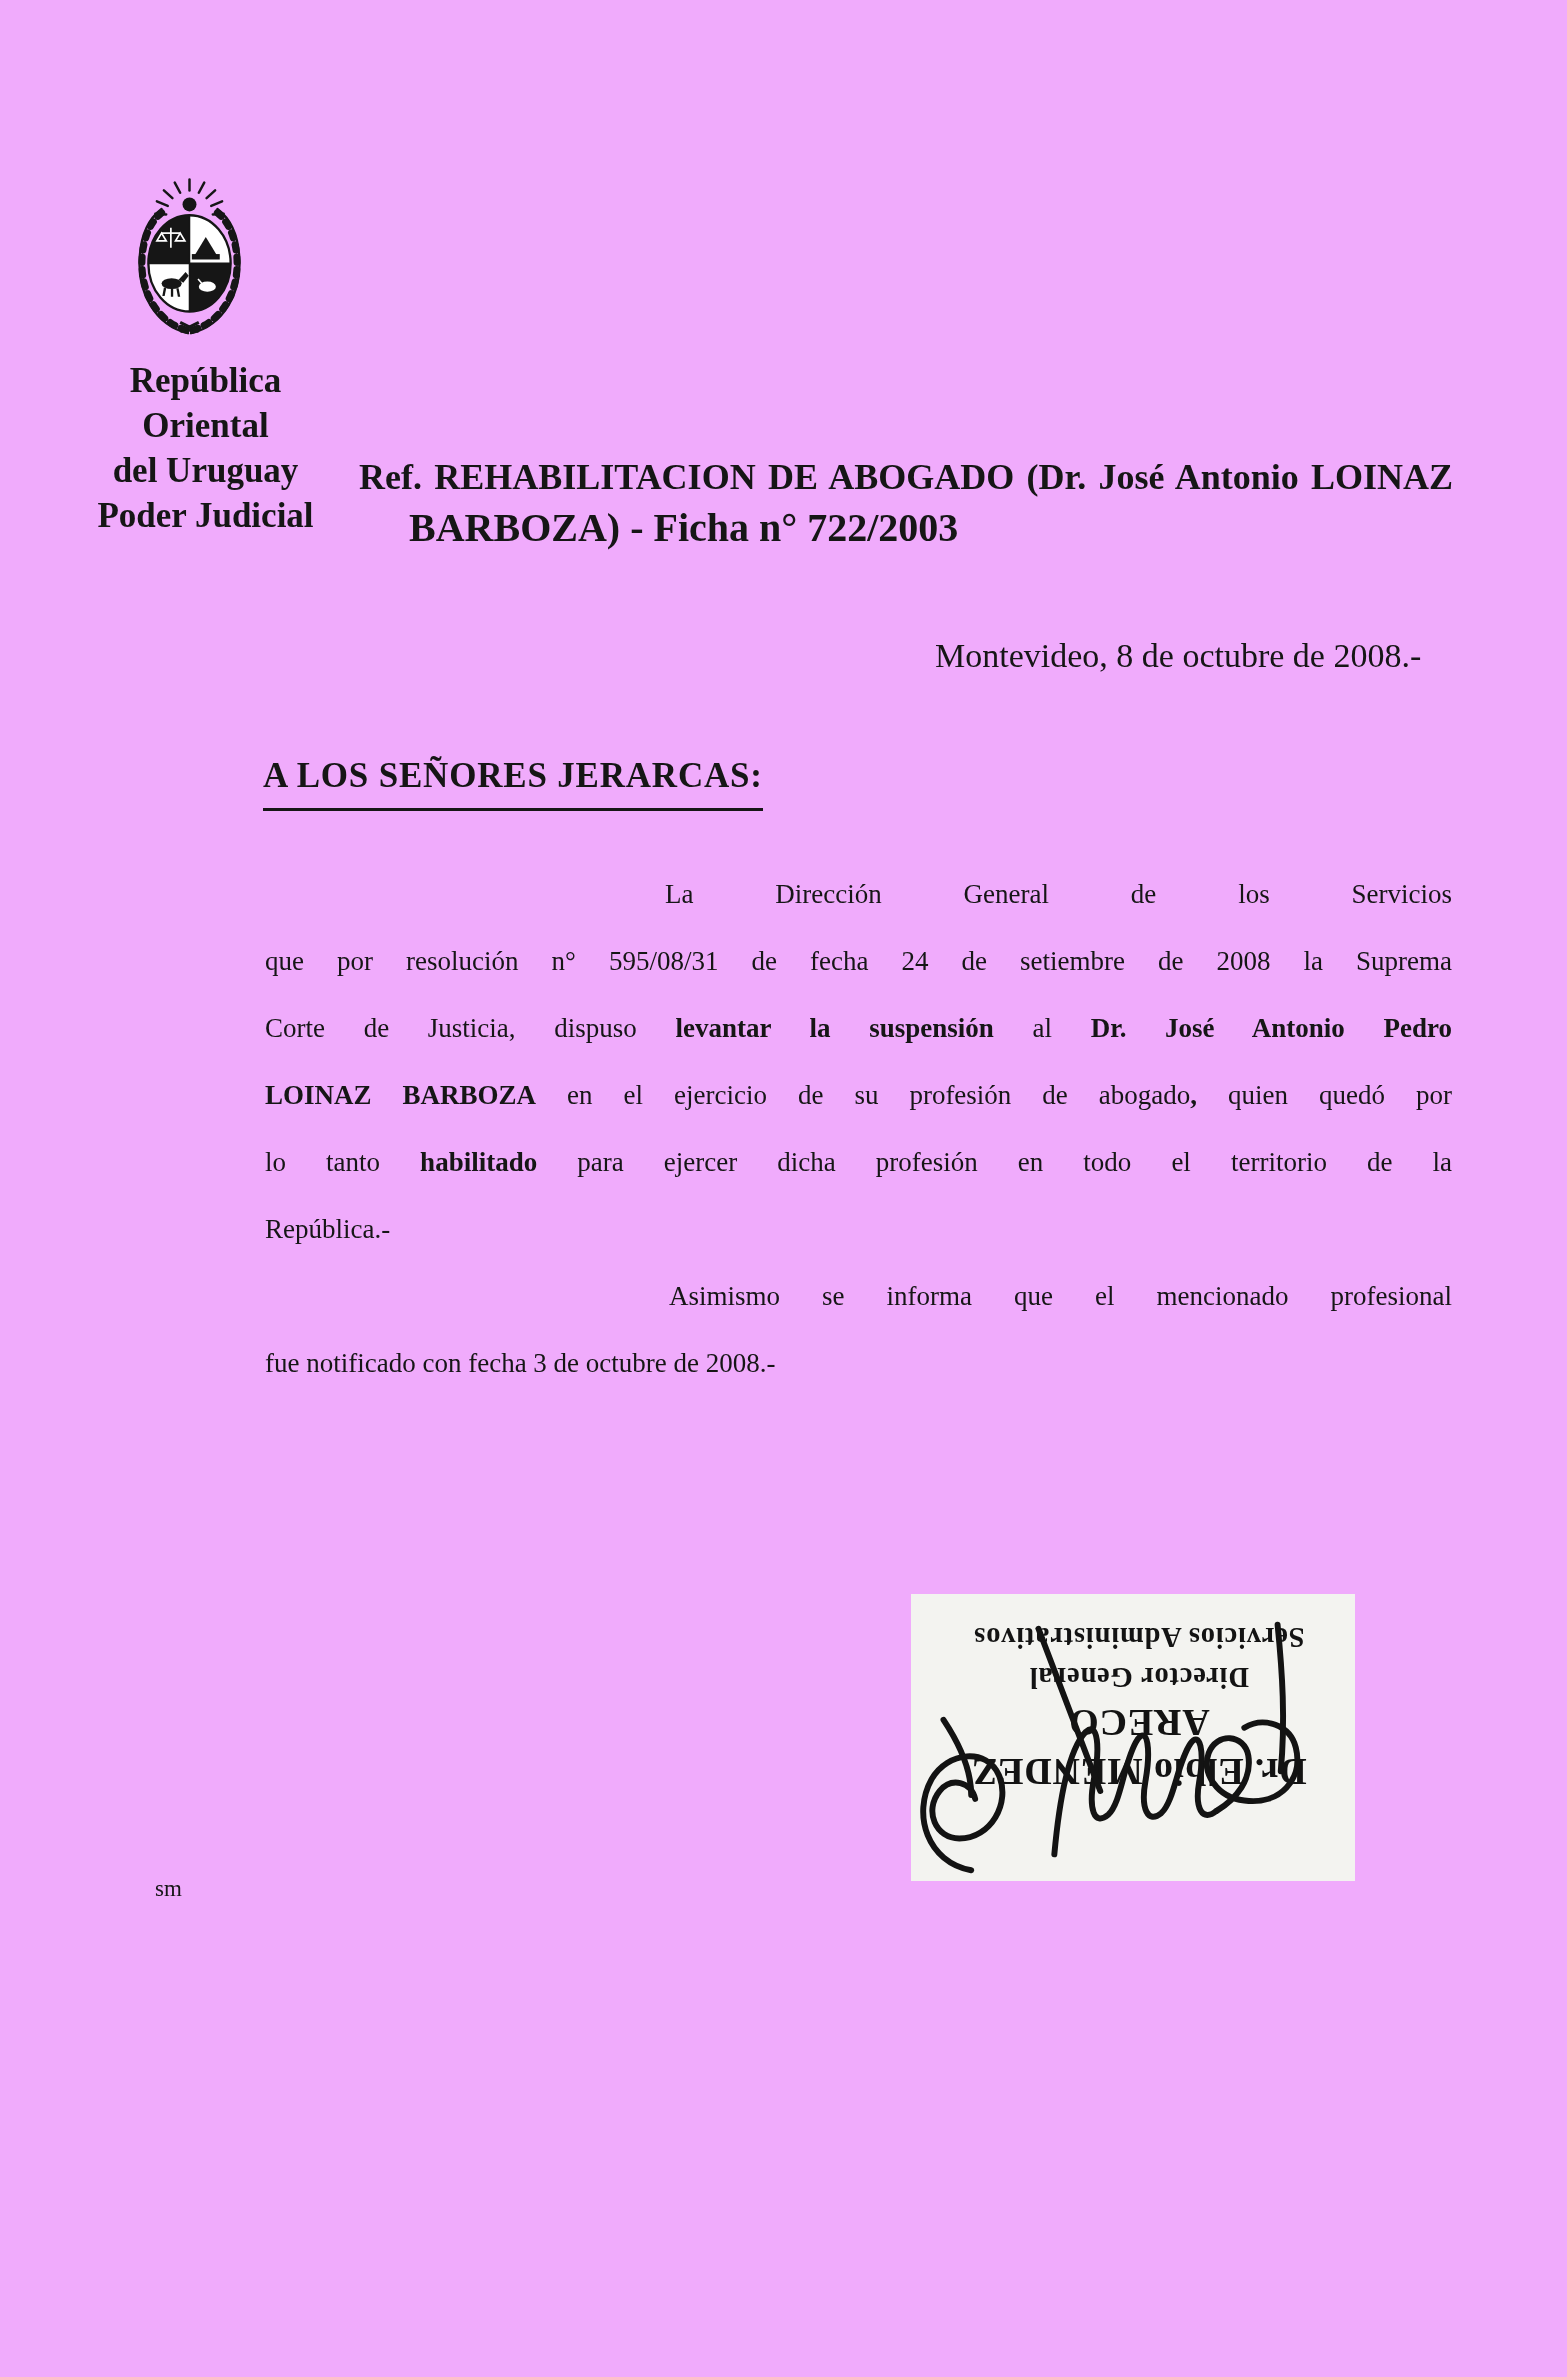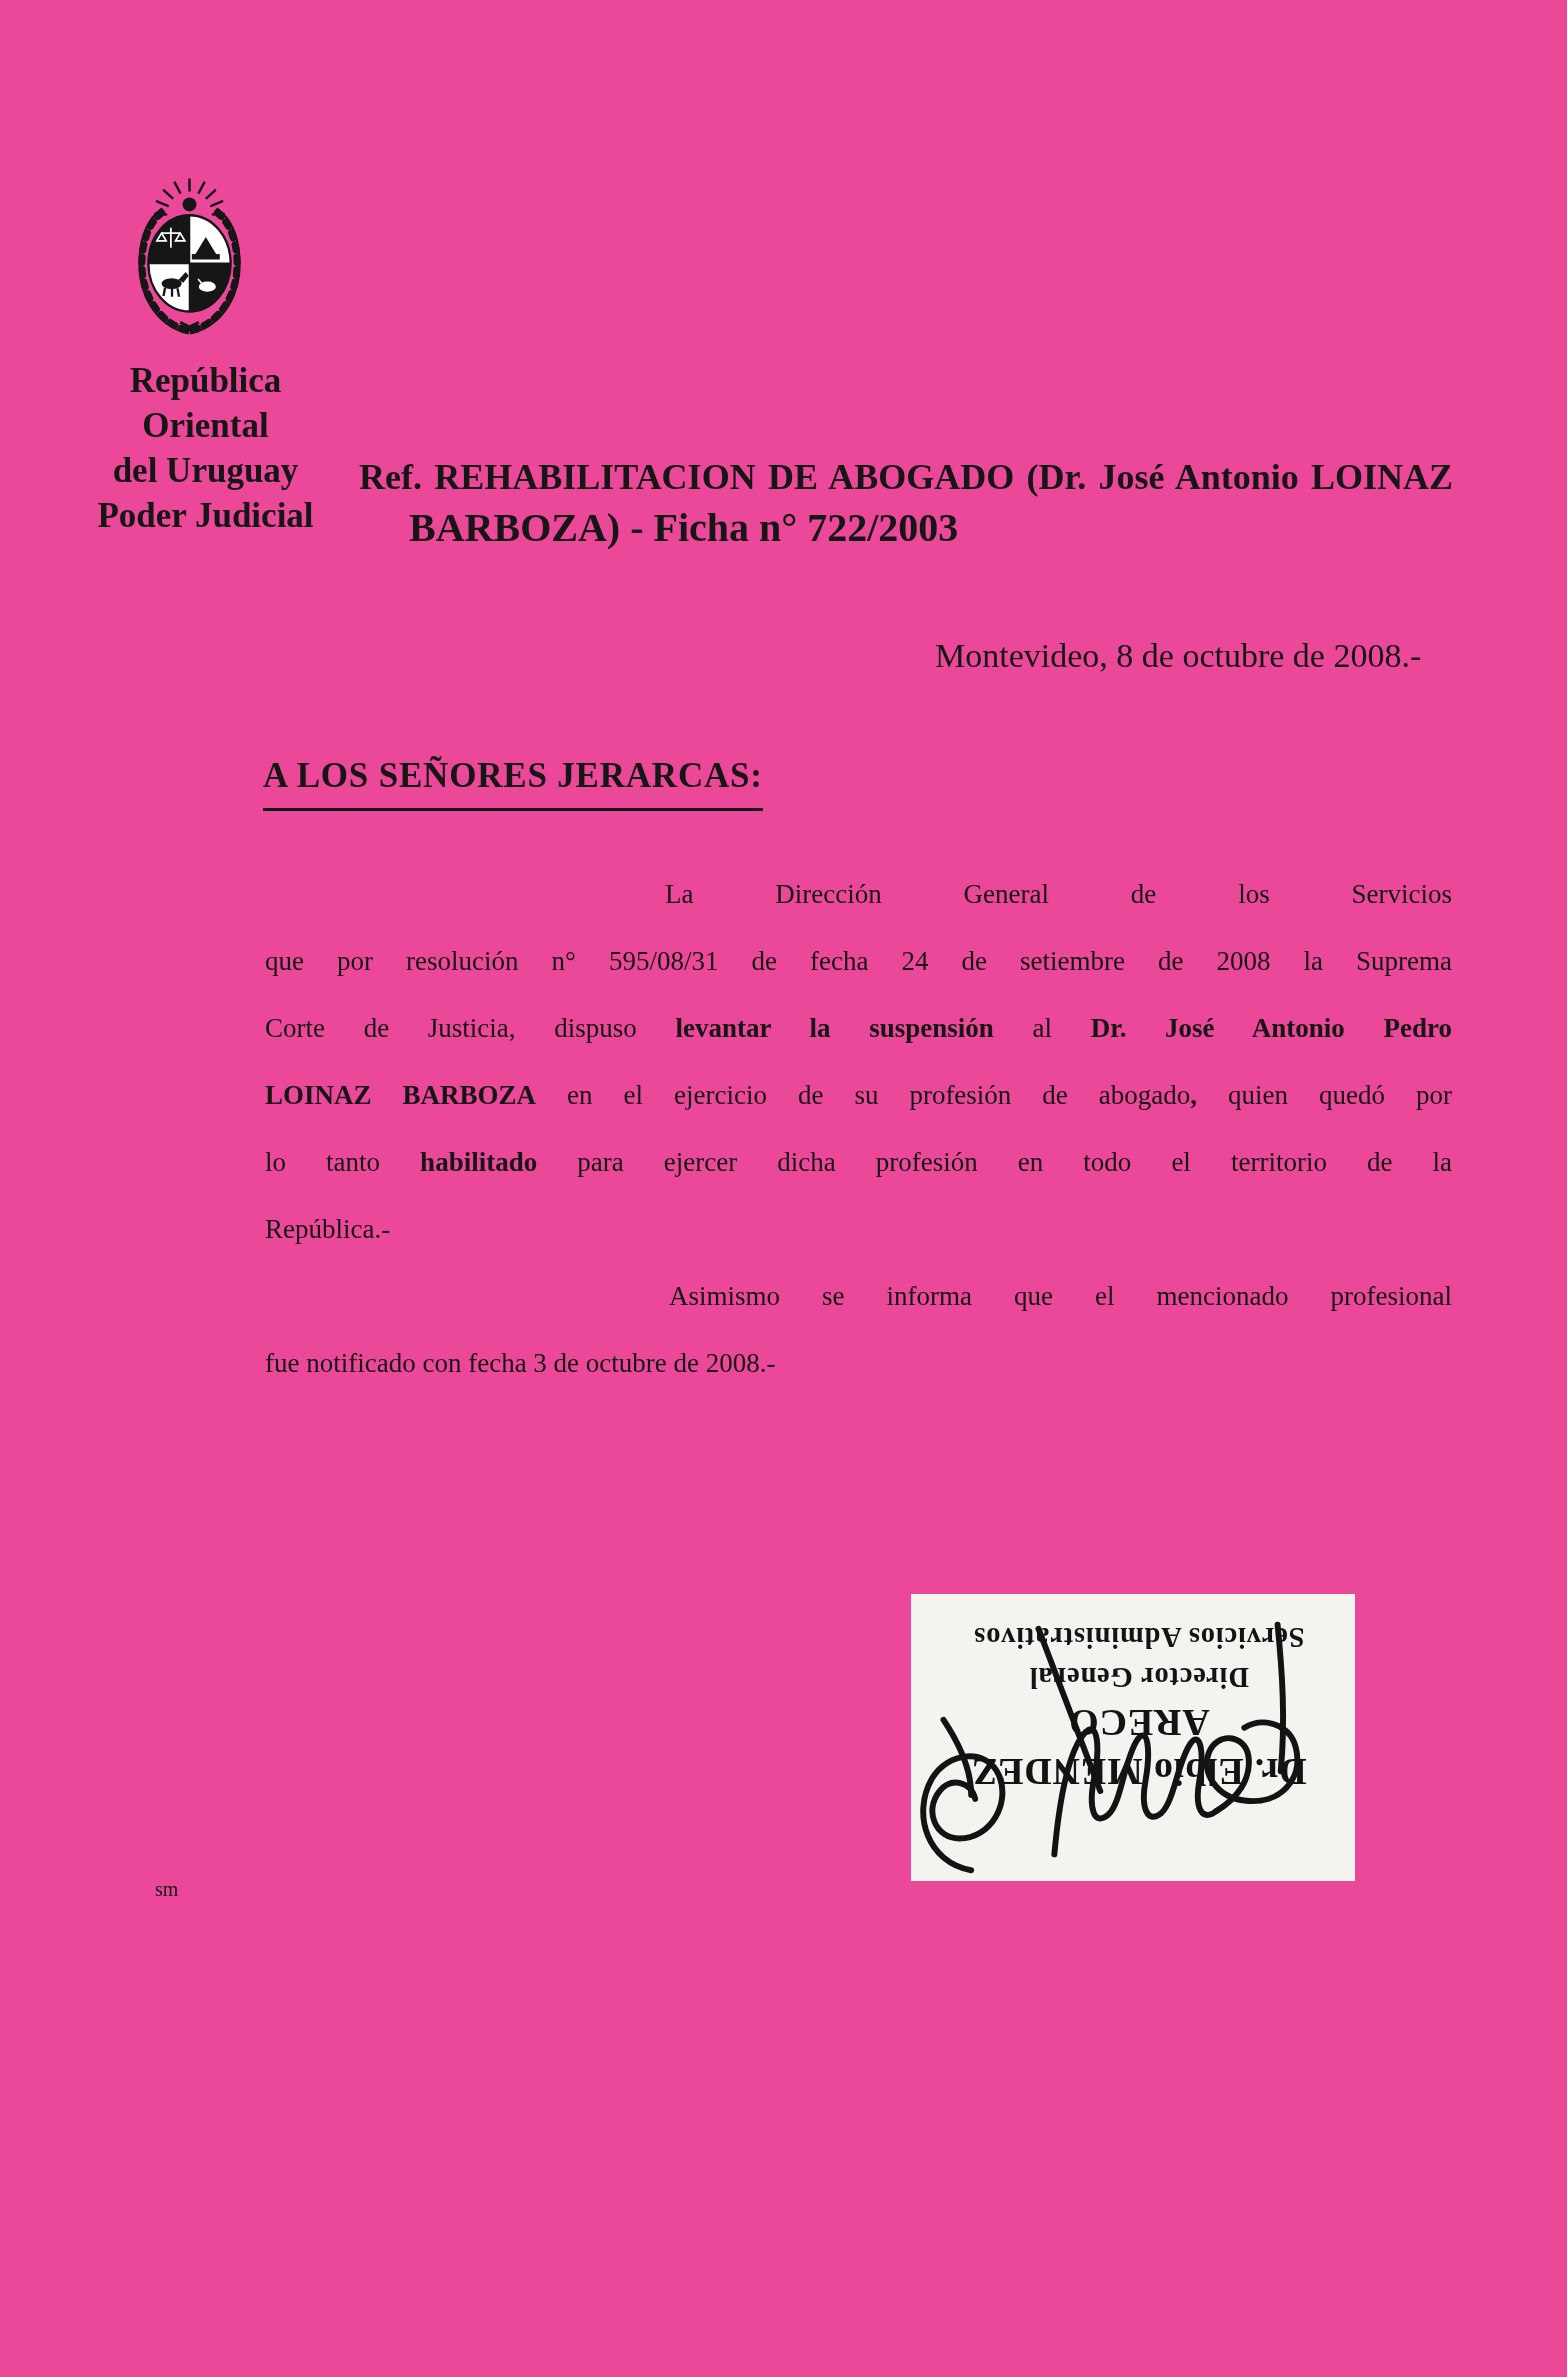--- a/index.html
+++ b/index.html
@@ -1,19 +1,19 @@
 <!DOCTYPE html>
 <html style="font-size:12.7px"><head>
 <meta charset="utf-8">
 <style>
   html,body{margin:0;padding:0;background:#e8e8e8;}
   .page{
     position:relative;
     width:1568px;height:2377px;
-    background:#ec4899;
+    background:#f0abfc;
     font-family:"Liberation Serif", serif;
     color:#161616;
     overflow:hidden;
   }
   .abs{position:absolute;}
   
   .emblem{left:127px;top:178px;width:125px;height:163px;}
   .org{
     left:82px;top:358px;width:247px;
     text-align:center;font-weight:bold;font-size:35px;line-height:45px;
@@ -43,21 +43,21 @@
   .stamp-shadow{left:911px;top:1594px;width:444px;height:287px;background:#f3f3f0;}
   .stamp{
     left:939px;top:1617px;width:400px;
     transform:rotate(180deg);
     text-align:center;color:#131313;
   }
   .st1{font-size:38px;font-weight:bold;line-height:49px;letter-spacing:0.8px;}
   .st2{font-size:28.5px;font-weight:bold;line-height:41px;letter-spacing:0.8px;}
   .st3{font-size:28.5px;font-weight:bold;line-height:40px;letter-spacing:0.8px;}
   .sig{left:896px;top:1601px;width:475px;height:293px;}
-  .initials{left:155px;top:1873px;font-size:20px;line-height:32px;}
+  .initials{left:155px;top:1873px;font-size:23px;line-height:32px;}
 </style>
 </head>
 <body>
 
 <div class="page">
 
   <div class="abs emblem">
     <svg viewBox="0 0 160 210" width="125" height="163">
 
       <circle cx="80" cy="34" r="9" fill="#161616"></circle>

